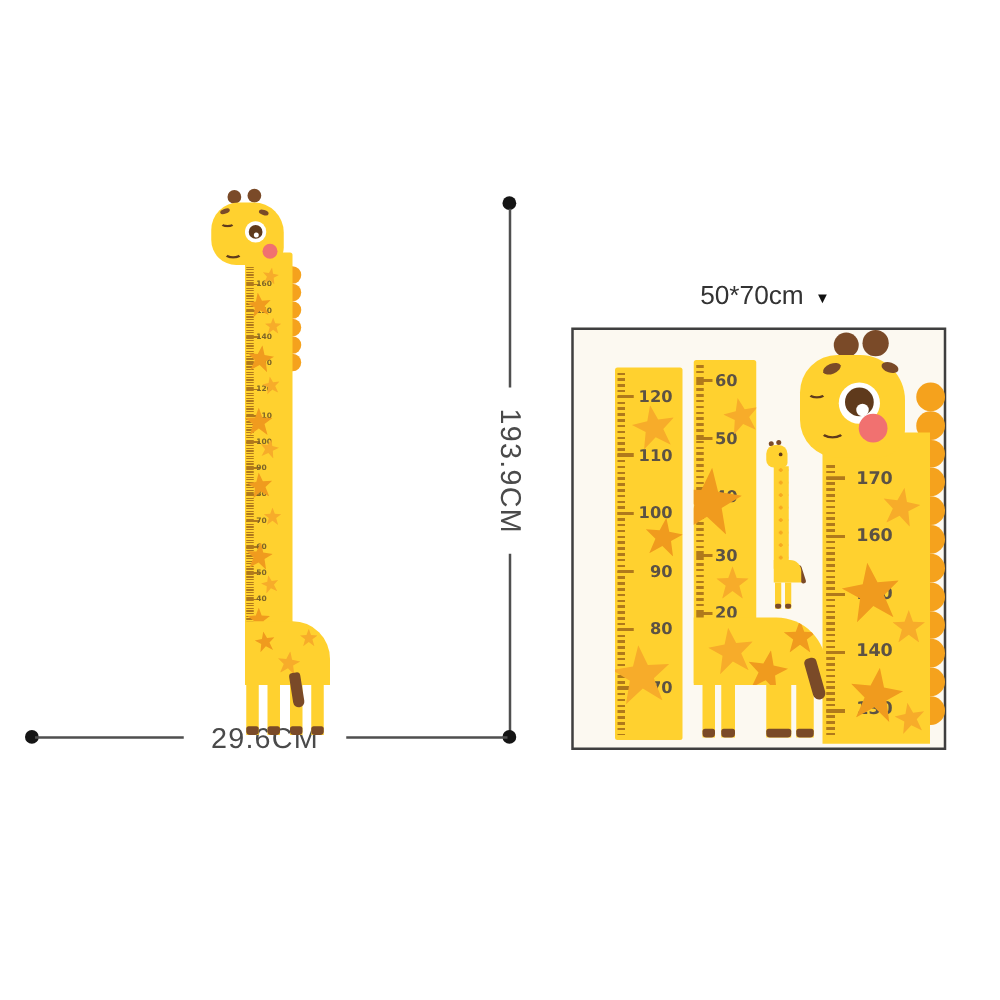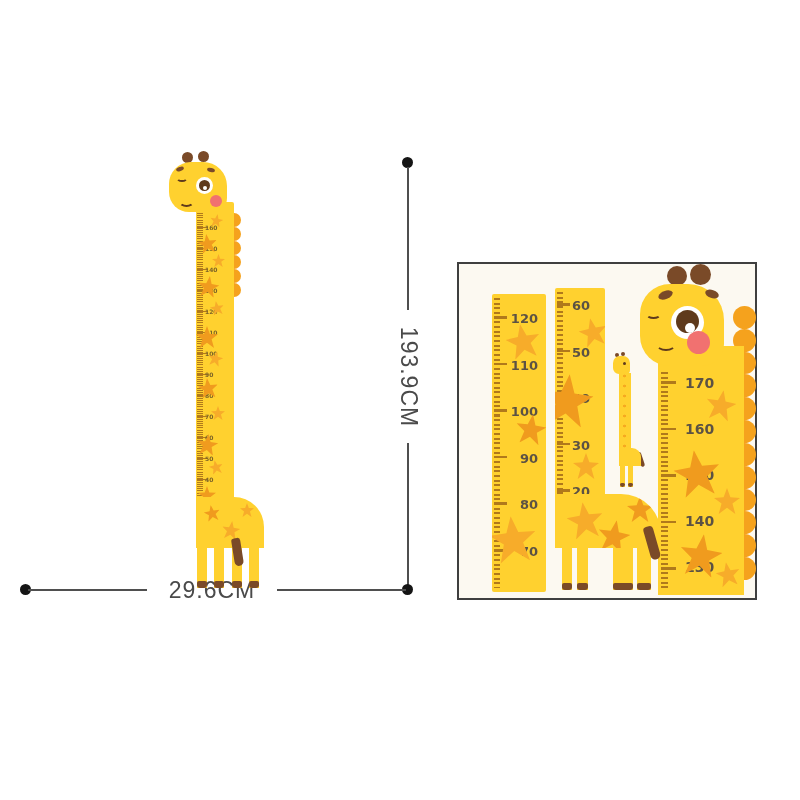--- a/index.html
+++ b/index.html
@@ -130,20 +130,24 @@
     <div class="dline" style="left:407px;top:443px;width:2px;height:143px;"></div>
     <div class="ddot" style="left:402px;top:584px;"></div>
   </div>
   <div>
     <div class="ddot" style="left:20px;top:584px;"></div>
     <div class="dline" style="left:28px;top:589px;width:119px;height:2px;"></div>
     <div class="dim-label" style="left:147px;top:577px;width:130px;text-align:center;">29.6CM</div>
     <div class="dline" style="left:277px;top:589px;width:129px;height:2px;"></div>
   </div>
 
+  <div class="size-row" style="left:537px;top:224px;width:150px;height:26px;">
+    <span>50*70cm</span>
+    <span class="tri">▼</span>
+  </div>
 
   <div class="abs" style="left:457px;top:262px;width:300px;height:338px;box-sizing:border-box;border:2px solid var(--c-panel_border);background:var(--c-panel_bg);"></div>
 
   <div class="strip" style="left:492px;top:294px;width:54px;height:298px;">
     <div class="ticks t-short" style="left:2px;top:4px;width:6px;height:290px;"></div>
     <div class="ticks t-long" style="left:2px;top:22px;width:13px;height:272px;"></div>
     <div class="abs nums-a" style="left:0;top:0;width:54px;height:298px;">
         <div class="rnum" style="top: 24px;">120</div>
         <div class="rnum" style="top: 70.6px;">110</div>
         <div class="rnum" style="top: 117.2px;">100</div>

